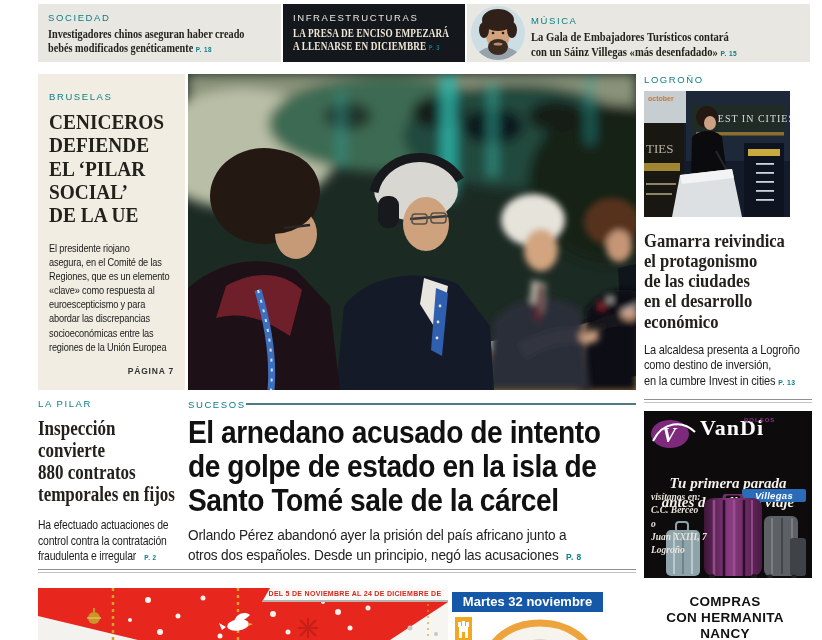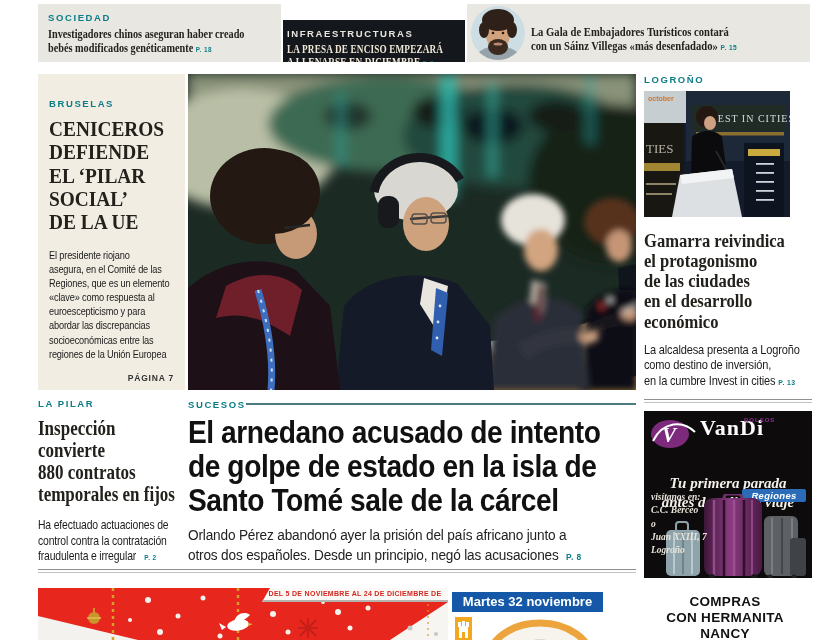--- a/index.html
+++ b/index.html
@@ -7,41 +7,41 @@
         font-family:"Liberation Sans","DejaVu Sans",sans-serif;color:#1c1c1c;}
   .ws{white-space:pre-line;}
   
   .cx78{width:128.2%;transform:scaleX(.78);transform-origin:0 0;display:block;}
   .cx80{width:125%;transform:scaleX(.80);transform-origin:0 0;display:block;}
   .cx82{width:122%;transform:scaleX(.82);transform-origin:0 0;display:block;}
   .cx85{width:117.6%;transform:scaleX(.85);transform-origin:0 0;display:block;}
   .cx88{width:113.6%;transform:scaleX(.88);transform-origin:0 0;display:block;}
   .cx92{width:108.7%;transform:scaleX(.92);transform-origin:0 0;display:block;}
 
-  .kicker{font-size:9.5px;font-weight:bold;letter-spacing:1.6px;color:#0b7d87;}
+  .kicker{font-size:9.5px;font-weight:normal;letter-spacing:1.6px;color:#0b7d87;}
   .kicker.light{color:#e9e6df;}
   .pref{color:#0b7d87;font-family:"Liberation Sans",sans-serif;font-weight:bold;
         font-size:.62em;letter-spacing:.5px;}
   .serif{font-family:"Liberation Serif","DejaVu Serif",serif;}
 
   
   .top-strip{position:absolute;left:38px;top:4px;width:772px;height:58px;display:flex;gap:2px;}
   .brief{background:#e8e7e2;box-sizing:border-box;overflow:hidden;}
   .brief.sociedad{width:243px;padding:8px 10px 0;}
-  .brief.infra{width:182px;background:#14171c;padding:8px 4px 0;margin-top:16px;}
+  .brief.infra{width:182px;background:#14171c;padding:8px 10px 0;}
   .brief.musica{flex:1;display:flex;align-items:center;padding:0;}
   .brief-headline{font-family:"Liberation Serif","DejaVu Serif",serif;font-weight:bold;
         font-size:12.5px;line-height:1.15;color:#24221d;margin-top:4px;}
   .brief.infra .brief-headline{color:#efe8d6;font-size:11.5px;letter-spacing:.2px;}
   .avatar{width:54px;height:54px;margin:2px 6px 2px 4px;flex:0 0 auto;}
   .musica-text{padding:8px 8px 0 0;}
 
   
   .col-bruselas{position:absolute;left:38px;top:74px;width:147px;height:316px;background:#f1ede2;
-        padding:24px 11px;box-sizing:border-box;}
+        padding:17px 11px;box-sizing:border-box;}
   .bruselas-headline{font-weight:bold;font-size:22px;line-height:1.06;color:#23211c;margin:8px 0 0;}
   .bruselas-body{font-size:11.8px;line-height:1.2;letter-spacing:-.2px;margin-top:14px;color:#1b1b1b;}
   .page-ref{text-align:right;font-size:8.5px;font-weight:bold;letter-spacing:.8px;margin-top:5px;color:#333;}
   .main-photo{position:absolute;left:188px;top:74px;width:448px;height:316px;margin:0;}
   .col-logrono{position:absolute;left:644px;top:74px;width:166px;height:316px;}
   .logrono-photo{width:146px;height:126px;margin:6px 0 0;}
   .logrono-headline{font-weight:bold;font-size:18px;line-height:1.12;color:#23211c;margin:14px 0 0;}
   .logrono-body{font-size:13px;line-height:1.2;letter-spacing:-.2px;margin-top:10px;}
 
   
@@ -117,20 +117,21 @@
             <ellipse cx="13" cy="24" rx="5" ry="8" fill="#2f211a"></ellipse>
             <ellipse cx="41" cy="24" rx="5" ry="8" fill="#2f211a"></ellipse>
             <ellipse cx="27" cy="41" rx="10" ry="8" fill="#3a2a20"></ellipse>
             <ellipse cx="27" cy="38" rx="4.5" ry="1.6" fill="#b98a6d"></ellipse>
             <circle cx="22" cy="27" r="1.3" fill="#23180f"></circle>
             <circle cx="32" cy="27" r="1.3" fill="#23180f"></circle>
           </g>
         </svg>
       </div>
       <div class="musica-text">
+        <div class="kicker">MÚSICA</div>
         <div class="brief-headline cx85"><span class="ws">La Gala de Embajadores Turísticos contará
 con un Sáinz Villegas «más desenfadado»</span> <span class="pref">P. 15</span></div>
       </div>
     </div>
   </header>
 
   <aside class="col-bruselas">
     <div class="kicker">BRUSELAS</div>
     <h1 class="serif bruselas-headline cx88 ws">CENICEROS
 DEFIENDE
@@ -312,21 +313,21 @@
   <aside class="ad">
     <svg class="ad-logo" width="46" height="32" viewBox="0 0 46 32">
       <ellipse cx="20" cy="17" rx="19" ry="14" fill="#7d2a7d"></ellipse>
       <path d="M3,24 C13,4 33,3 45,15" stroke="#fff" stroke-width="2" fill="none"></path>
       <text x="12" y="25" font-family="Liberation Serif,serif" font-style="italic" font-weight="bold" font-size="21" fill="#fff">V</text>
     </svg>
     <div class="ad-brand">VanDi</div>
     <div class="ad-brand-small">BOLSOS</div>
     <div class="ad-tagline ws">Tu primera parada
 antes de salir de viaje</div>
-    <div class="ad-samsonite">Regiones</div>
+    <div class="ad-samsonite">Villegas</div>
     <div class="ad-visit ws">visítanos en:
 C.C. Berceo
 o
 Juan XXIII, 7
 Logroño</div>
     <svg class="ad-luggage" width="154" height="84" viewBox="0 0 154 84">
       <defs>
         <linearGradient id="purpg" x1="0" y1="0" x2="1" y2="0">
           <stop offset="0" stop-color="#3d1638"></stop>
             <stop offset=".45" stop-color="#8a3b80"></stop>

